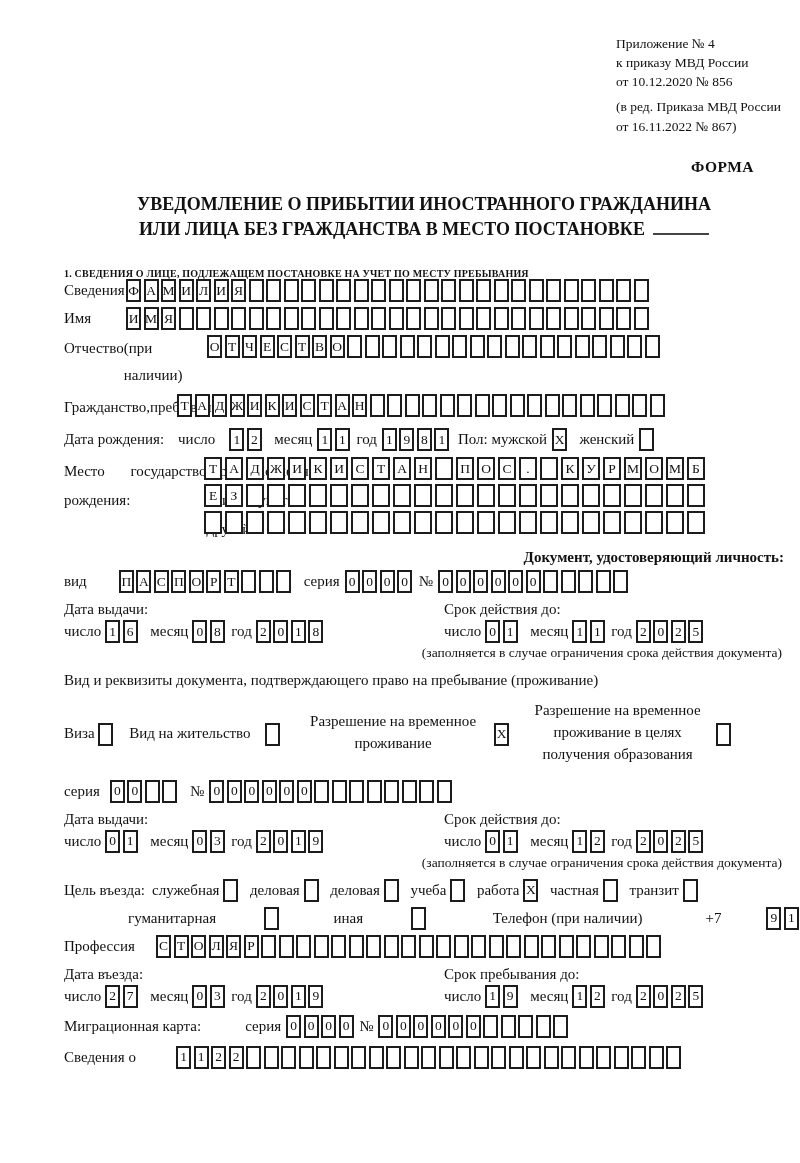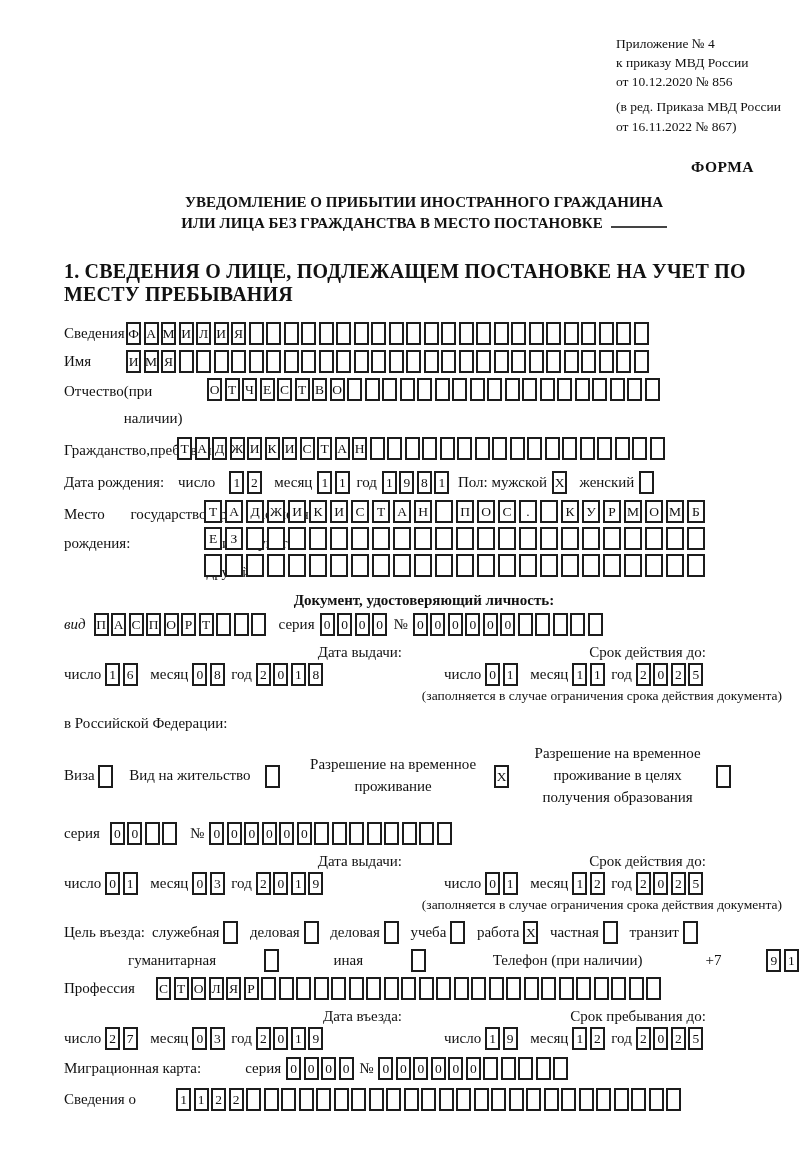--- a/index.html
+++ b/index.html
@@ -11,24 +11,24 @@
     font-size:15px;
     overflow:hidden;
   }
   .page { padding:34px 16px 10px 64px; }
 
   
   .law-ref { margin-left:552px; font-size:13.5px; line-height:1.42; }
   .law-ref .grp2 { margin-top:6px; }
   .forma { text-align:right; font-weight:bold; padding-right:30px; margin-top:22px; font-size:15.5px; letter-spacing:.5px; }
 
-  .title { text-align:center; font-weight:bold; font-size:15px; line-height:1.4; margin-top:16px;font-family:Liberation Serif, serif; }
+  .title { text-align:center; font-weight:bold; font-size:18px; line-height:1.4; margin-top:16px;font-family:Liberation Serif, serif; }
   .title-underline { display:inline-block; width:56px; border-bottom:2px solid #444; margin-left:8px; vertical-align:baseline; }
 
-  .section-heading { font-weight:bold; font-size:20px; margin-top:26px; margin-bottom:16px; letter-spacing:.2px; }
+  .section-heading { font-weight:bold; font-size:10px; margin-top:26px; margin-bottom:0; letter-spacing:.2px; }
 
   
   .cells { display:inline-flex; flex-wrap:nowrap; flex:none; }
   .cell {
     display:inline-flex; flex:none; align-items:center; justify-content:center;
     width:15px; height:23px; border:2px solid #1c1c1c; margin-right:2.5px;
     font-size:13.5px; line-height:1; background:#fff;
   }
   .birth .cell { width:18px; margin-right:3px; }
 
@@ -37,21 +37,21 @@
   .flabel { flex:none; }
   .flabel.col { display:flex; line-height:28px; }
   .slabel { flex:none; margin-right:5px; }
   .colcells { display:flex; flex-direction:column; }
   .colcells .cells { margin-bottom:4px; }
   .gap-l { margin-left:10px; }
 
   
   .datepair { display:flex; margin-top:8px; margin-bottom:2px; }
   .dp { }
-  .dp-head { text-align:right; margin-bottom:2px; }
+  .dp-head { text-align:left; margin-bottom:2px; }
   .dp-row { display:flex; align-items:center; }
   .dp-row .slabel { margin-right:4px; }
   .dp-left { width:338px; }
   .dp-right { margin-left:42px; }
   .note { text-align:right; font-size:13.5px; margin:1px 0 8px 0; padding-right:2px; }
 
   .para { line-height:1.55; margin:6px 0 4px 0; }
 
   .permits { display:flex; align-items:center; margin:8px 0 14px 0; }
   .permits .cells { margin-top:2px; }
@@ -345,24 +345,24 @@
           <span class="cell"></span>
           <span class="cell"></span>
           <span class="cell"></span>
           <span class="cell"></span>
           <span class="cell"></span>
           <span class="cell"></span>
         </span>
     </span>
   </div>
 
-  <div class="center bold" style="margin:2px 0 4px 0;">Документ, удостоверяющий личность:</div>
+  <div class="center bold" style="margin:2px 0 4px 0;text-align:right;">Документ, удостоверяющий личность:</div>
 
   <div class="frow">
-    <span class="slabel" style="margin-right:8px;font-style:italic;">вид</span>
+    <span class="slabel" style="margin-right:32px;">вид</span>
     <span class="cells">
         <span class="cell">П</span>
         <span class="cell">А</span>
         <span class="cell">С</span>
         <span class="cell">П</span>
         <span class="cell">О</span>
         <span class="cell">Р</span>
         <span class="cell">Т</span>
         <span class="cell"></span>
         <span class="cell"></span>
@@ -433,21 +433,21 @@
             <span class="cell">0</span>
             <span class="cell">2</span>
             <span class="cell">5</span>
           </span>
       </div>
     </div>
   </div>
   <div class="note">(заполняется в случае ограничения срока действия документа)</div>
 
   <div class="para">
-    <div>в Российской Федерации:</div>
+    <div>Вид и реквизиты документа, подтверждающего право на пребывание (проживание)</div>
   </div>
 
   <div class="permits">
     <span class="slabel" style="margin-right:3px;">Виза</span>
     <span class="cells">
         <span class="cell"></span>
       </span>
     <span class="slabel" style="margin-left:14px; margin-right:14px;">Вид на жительство</span>
     <span class="cells">
         <span class="cell"></span>

